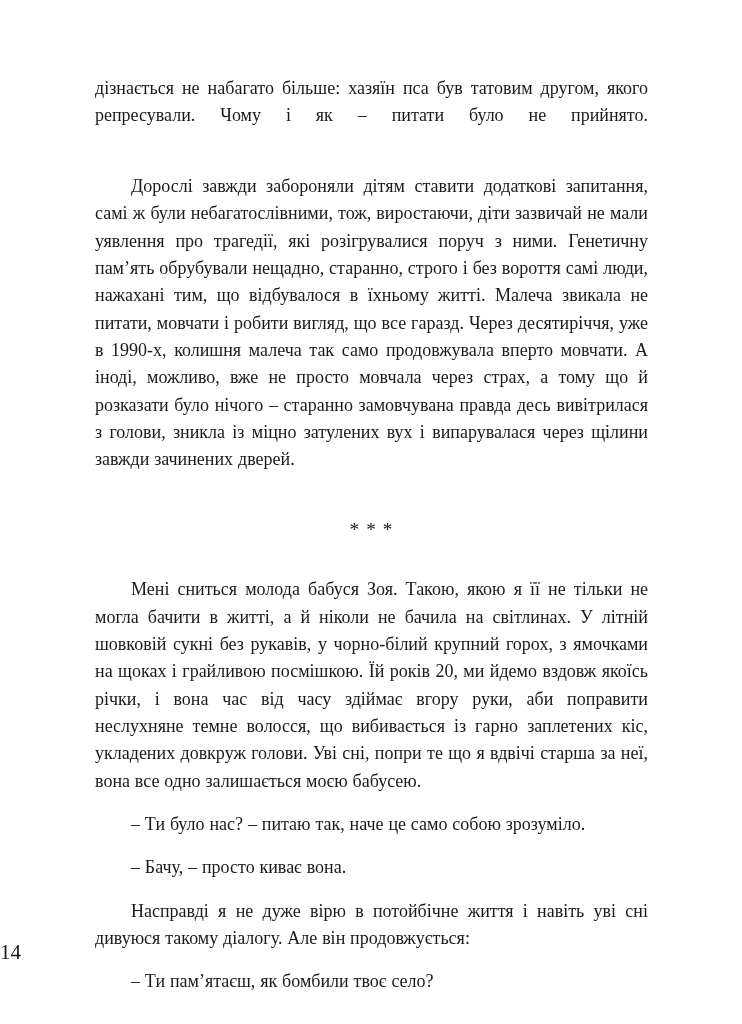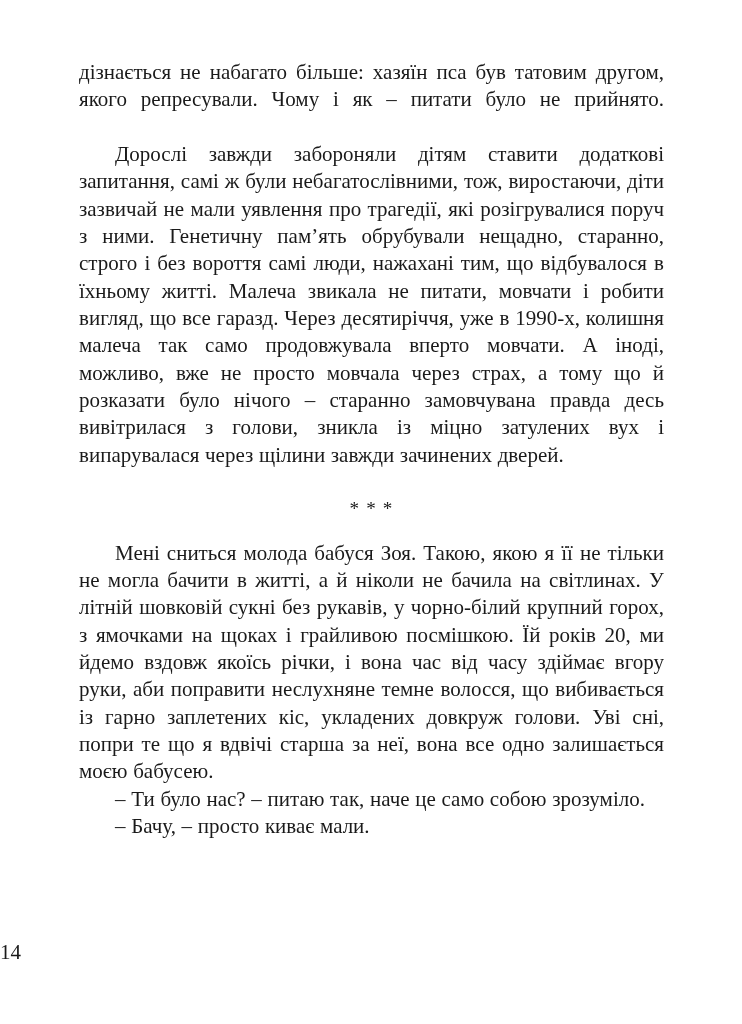--- a/index.html
+++ b/index.html
@@ -17,22 +17,22 @@
     font-family: "Liberation Serif", "DejaVu Serif", serif;
     color: #1a1a1a;
   }
   .text-block {
     position: absolute;
     left: 79px;
     top: 59px;
     width: 585px;
   }
   p.para {
-    margin: 0;
-    font-size: 21px;
+    margin: 16px;
+    font-size: 18px;
     line-height: 27.35px;
     text-align: justify;
     text-justify: inter-word;
     text-indent: 36px;
     hyphens: manual;
     color: #1a1a1a;
     word-spacing: 0.02em;
   }
   p.para.no-indent {
     text-indent: 0;
@@ -85,21 +85,23 @@
     <div class="spacer-before-sep"></div>
 
     <p class="separator">* * *</p>
 
     <div class="spacer-after-sep"></div>
 
     <p class="para">Мені сниться молода бабуся Зоя. Такою, якою я її не тільки не могла бачити в житті, а й ніколи не бачила на світлинах. У літній шовковій сукні без рукавів, у чорно-білий крупний горох, з ямочками на щоках і грайливою посмішкою. Їй років 20, ми йдемо вздовж якоїсь річки, і вона час від часу здіймає вгору руки, аби поправити неслухняне темне волосся, що вибивається із гарно заплетених кіс, укладених довкруж голови. Уві сні, попри те що я вдвічі старша за неї, вона все одно залишається моєю бабусею.</p>
 
     <p class="para">– Ти було нас? – питаю так, наче це само собою зрозуміло.</p>
 
-    <p class="para">– Бачу, – просто киває мали.</p>
+    <p class="para">– Бачу, – просто киває вона.</p>
 
+    <p class="para">Насправді я не дуже вірю в потойбічне життя і навіть уві сні дивуюся такому діалогу. Але він продовжується:</p>
 
+    <p class="para">– Ти пам’ятаєш, як бомбили твоє село?</p>
 
   </div>
 
   <div class="folio">14</div>
 
 </div>
 
 </body></html>

